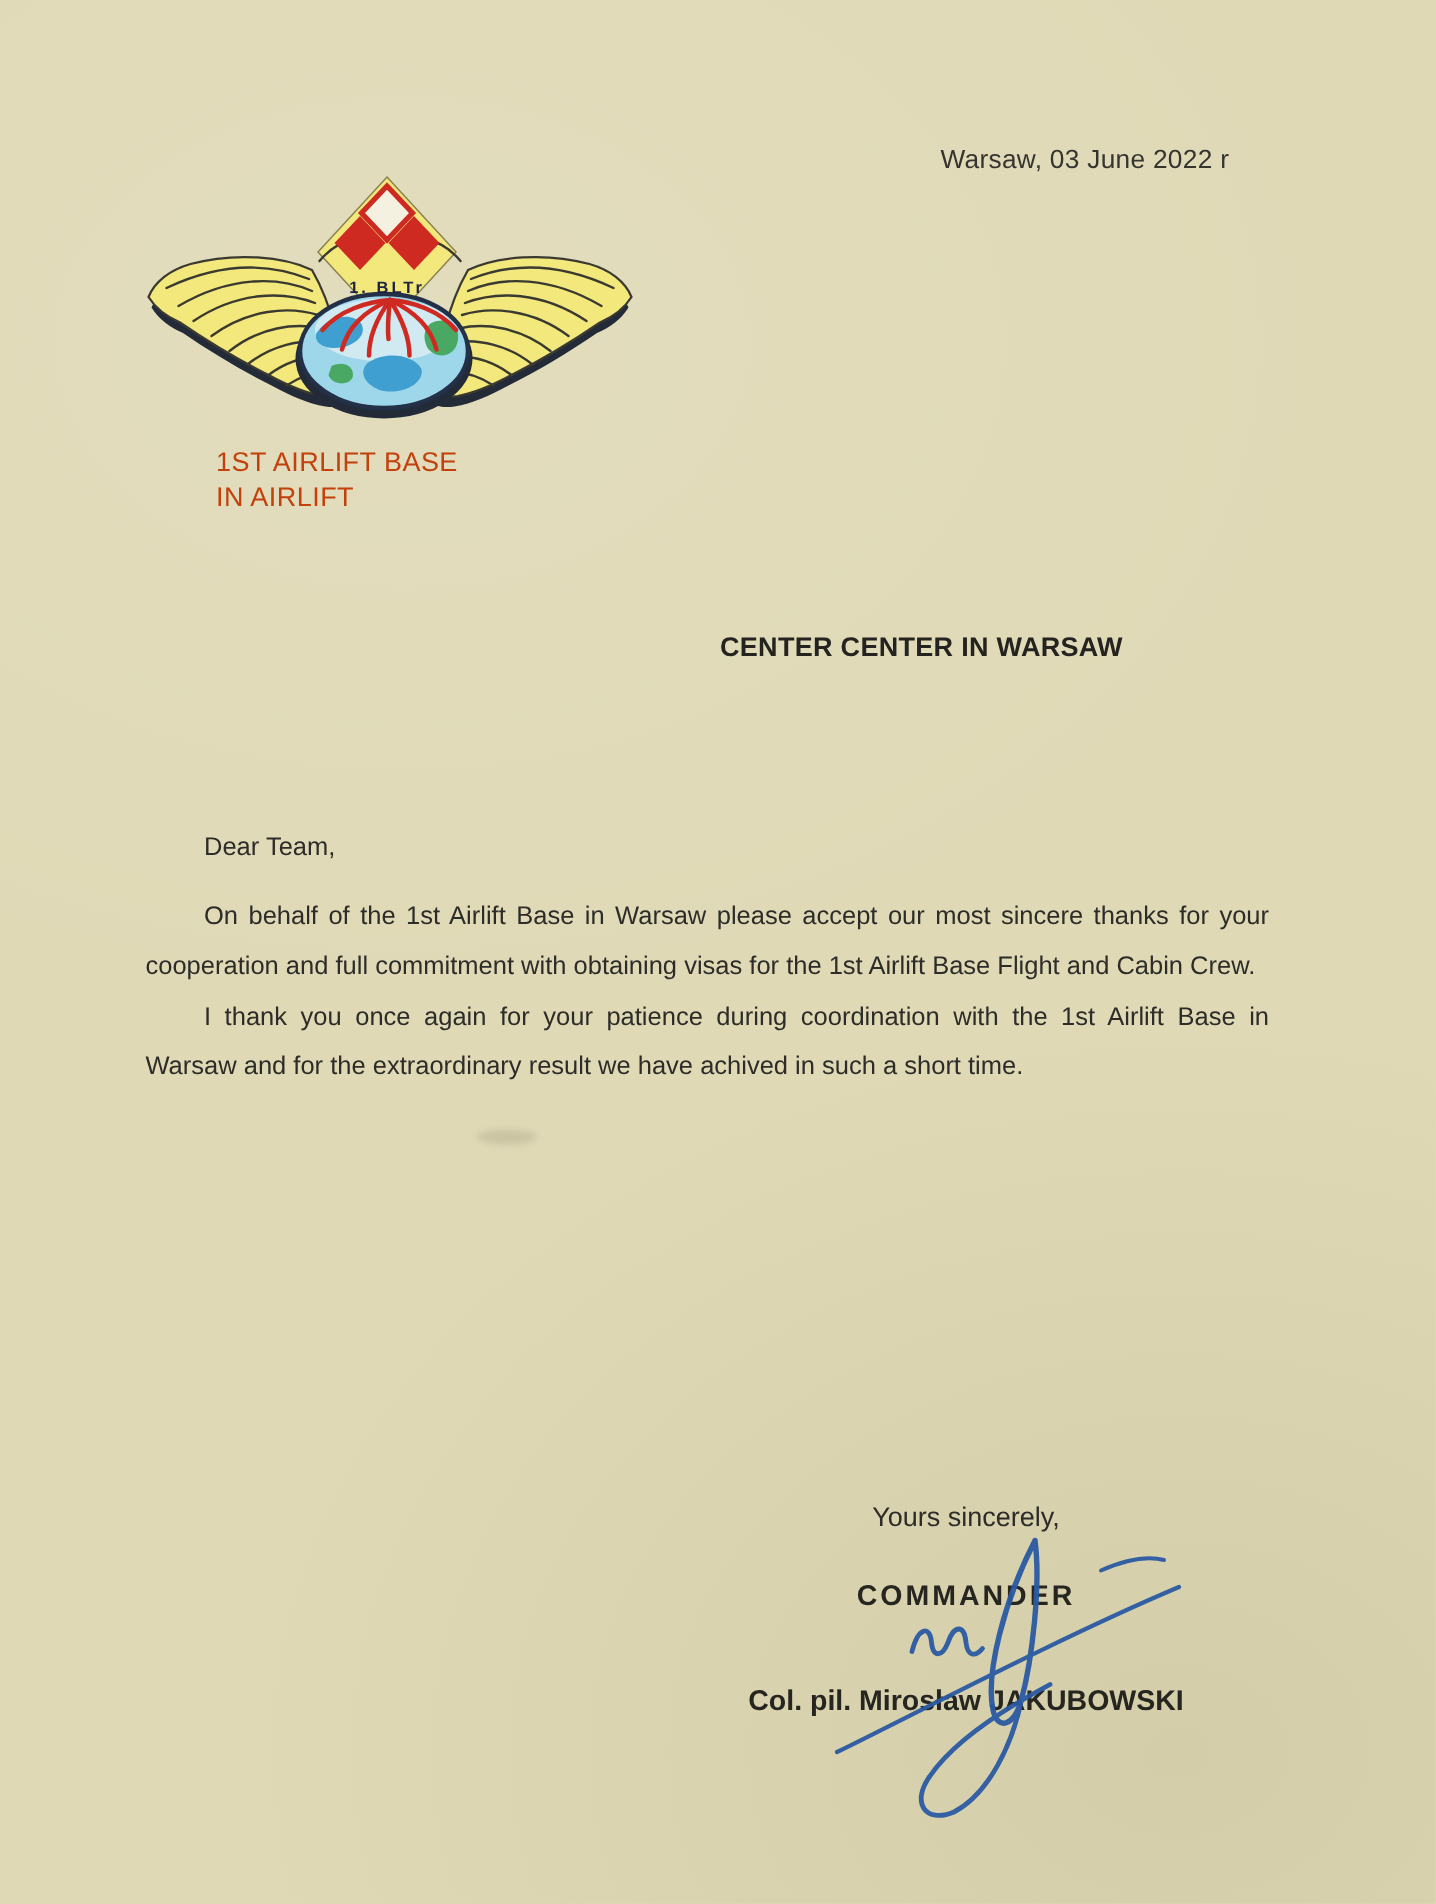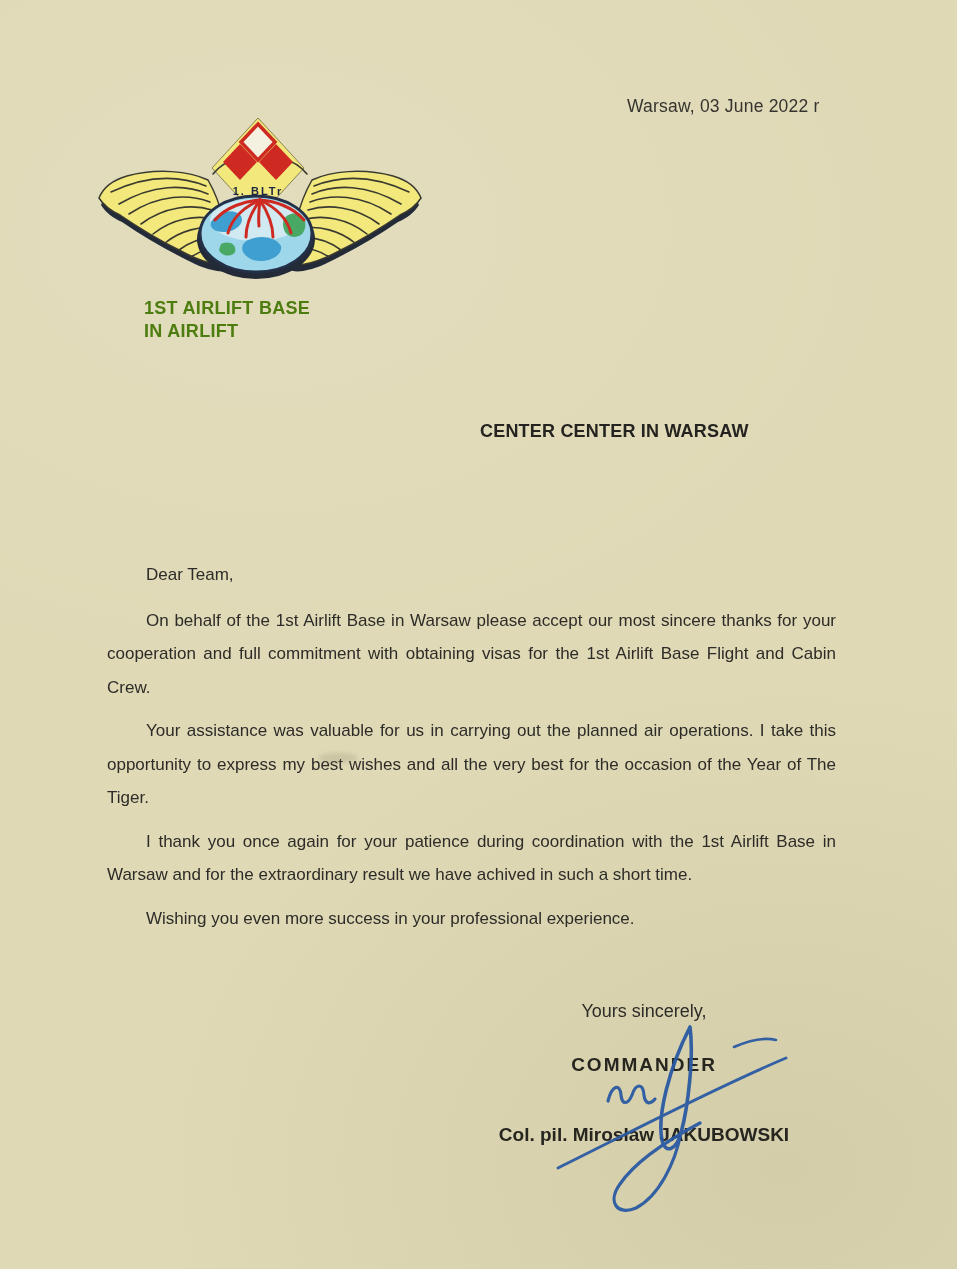--- a/index.html
+++ b/index.html
@@ -12,34 +12,34 @@
       radial-gradient(900px 700px at 82% 92%, rgba(110,100,60,0.10), rgba(110,100,60,0) 70%),
       #dfd9b6;
   }
   .date{
     position:absolute;left:627px;top:96px;
     font-size:17.5px;color:#35342f;letter-spacing:0.2px;
   }
   .emblem{position:absolute;left:95px;top:116px;width:330px;height:168px;}
   .sender{
     position:absolute;left:144px;top:297px;
-    font-weight:bold;font-size:18px;line-height:23px;
-    color:#4d7c0f;letter-spacing:0.3px;
+    font-weight:normal;font-size:18px;line-height:23px;
+    color:#c2410c;letter-spacing:0.3px;
   }
   .recipient{
     position:absolute;left:480px;top:419px;
     font-weight:bold;font-size:18px;line-height:25.5px;
     color:#24231f;letter-spacing:0.2px;
   }
   .body-text{
     position:absolute;left:97px;top:548px;width:749px;
     font-size:17px;line-height:33.5px;text-align:justify;
     color:#2d2c28;
   }
-  .body-text p{margin:10px;text-indent:39px;}
+  .body-text p{margin:0;text-indent:39px;}
   .body-text p.salutation{margin-bottom:12px;}
   .closing{
     position:absolute;left:494px;top:986px;width:300px;
     text-align:center;color:#26251f;
   }
   .valediction{margin:10px;font-size:18px;line-height:30px;color:#2d2c28;}
   .signer-title{margin:24px 0 0;font-size:19px;line-height:30px;font-weight:bold;letter-spacing:2px;}
   .signer-name{margin:40px 0 0;font-size:19px;line-height:30px;font-weight:bold;white-space:nowrap;}
   .signature{position:absolute;left:538px;top:1013px;width:270px;height:210px;}
   .smudge{
@@ -108,23 +108,21 @@
   <div>IN AIRLIFT</div>
 </div>
 
 <div class="recipient">
   <div>CENTER CENTER IN WARSAW</div>
 </div>
 
 <div class="body-text">
   <p class="salutation">Dear Team,</p>
   <p>On behalf of the 1st Airlift Base in Warsaw please accept our most sincere thanks for your cooperation and full commitment with obtaining visas for the 1st Airlift Base Flight and Cabin Crew.</p>
-  <p>Your assistance was valuable for us in carrying out the planned air operations. I take this opportunity to express my best wishes and all the very best for the occasion of the Year of The Tiger.</p>
   <p>I thank you once again for your patience during coordination with the 1st Airlift Base in Warsaw and for the extraordinary result we have achived in such a short time.</p>
-  <p>Wishing you even more success in your professional experience.</p>
 </div>
 
 <div class="smudge"></div>
 
 <div class="closing">
   <p class="valediction">Yours sincerely,</p>
   <p class="signer-title">COMMANDER</p>
   <p class="signer-name">Col. pil. Mirosław JAKUBOWSKI</p>
 </div>
 

